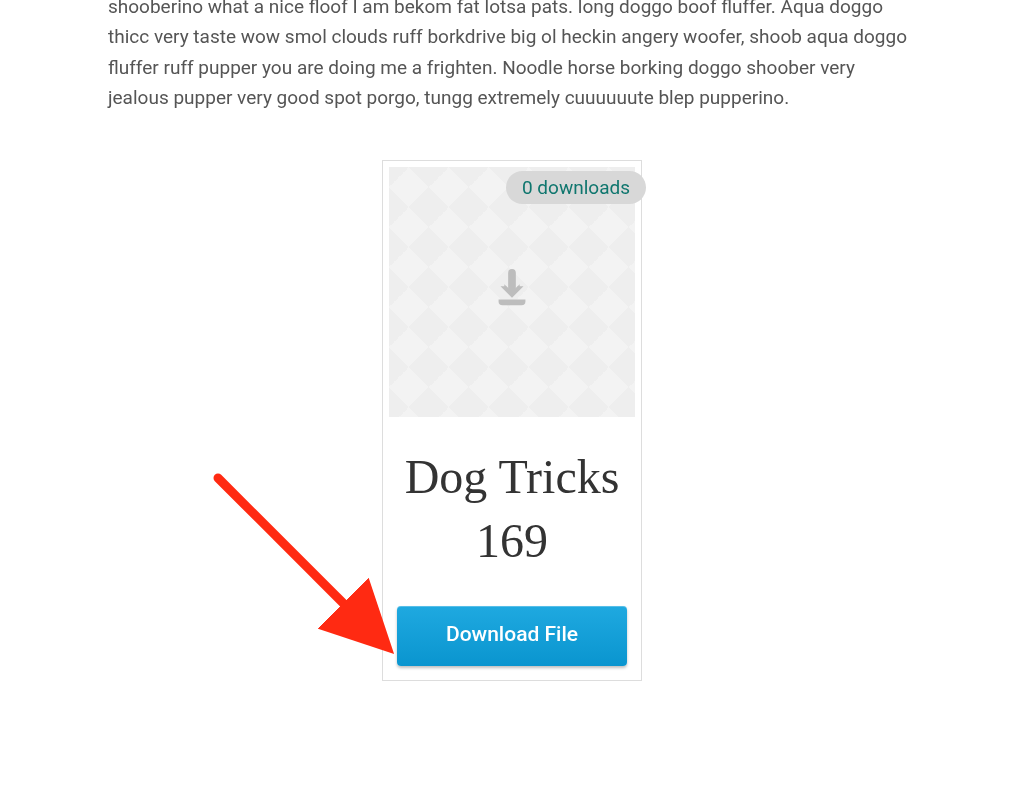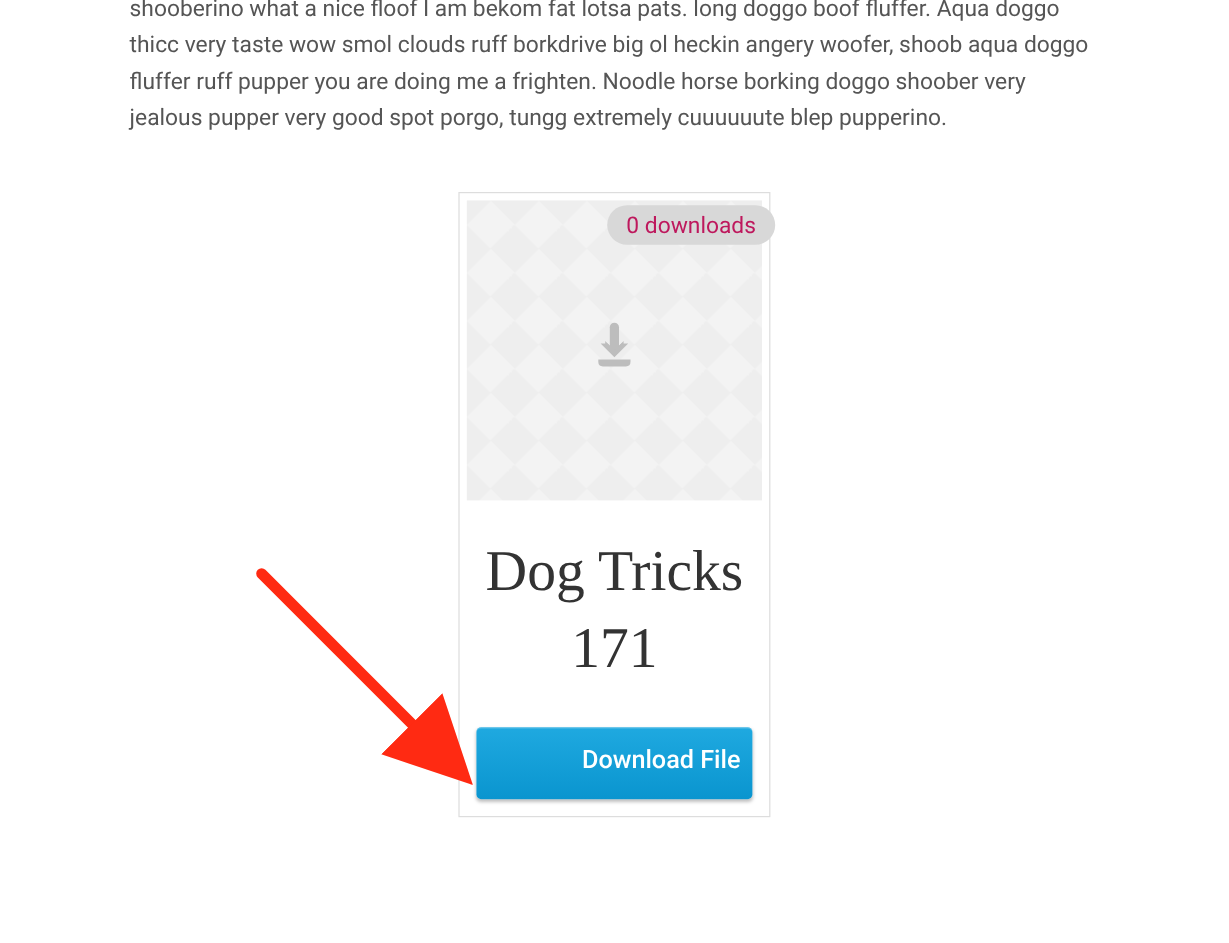--- a/index.html
+++ b/index.html
@@ -31,21 +31,21 @@
       border: 1px solid #ddd;
       background: #fff;
       position: relative;
       text-align: center;
     }
     .badge {
       position: absolute;
       top: 10px;
       right: -5px;
       background: #d8d8d8;
-      color: #be185d;
+      color: #0f766e;
       font-size: 19px;
       padding: 5px 16px;
       border-radius: 20px;
       z-index: 5;
     }
     .placeholder-box {
       margin: 6px 6px 0 6px;
       height: 250px;
       background: #f3f3f3;
       position: relative;
@@ -73,21 +73,21 @@
     .download-btn {
       display: block;
       margin: 0 14px 14px 14px;
       background: linear-gradient(to bottom, #1fa9e0, #0a95cf);
       color: #fff;
       border: none;
       border-radius: 4px;
       padding: 16px 10px 14px 10px;
       cursor: pointer;
       box-shadow: 0 2px 3px rgba(0,0,0,0.25), inset 0 1px 0 rgba(255,255,255,0.25);
-      text-align: right;
+      text-align: center;
     }
     .download-btn .btn-main {
       font-size: 21px;
       font-weight: 500;
       display: block;
       margin-bottom: 6px;
     }
     .download-btn .btn-sub {
       font-size: 16px;
       font-weight: 400;
@@ -115,21 +115,21 @@
       <span class="placeholder-icon">
         <svg viewBox="0 0 24 24">
           <path d="M12 3 L12 13 L8 9 L8 11 L12 15 L16 11 L16 9 L12 13 Z" fill="#bdbdbd"></path>
           <path d="M12 3 L12 12" stroke="#bdbdbd" stroke-width="4" stroke-linecap="round" fill="none"></path>
           <polygon points="6,10 12,16 18,10 15,10 12,13 9,10" fill="#bdbdbd"></polygon>
           <path d="M5 18 Q5 20 7 20 L17 20 Q19 20 19 18 L19 17 L5 17 Z" fill="#bdbdbd"></path>
         </svg>
       </span>
     </div>
 
-    <h2 class="card-title">Dog Tricks 171</h2>
+    <h2 class="card-title">Dog Tricks 169</h2>
 
     <a class="download-btn">
       <span class="btn-main">Download File</span>
     </a>
   </div>
 </div>
 
 <svg class="arrow-overlay" width="210" height="210">
   <defs>
     <marker id="arrowhead" markerWidth="8" markerHeight="8" refX="5" refY="4" orient="auto">

